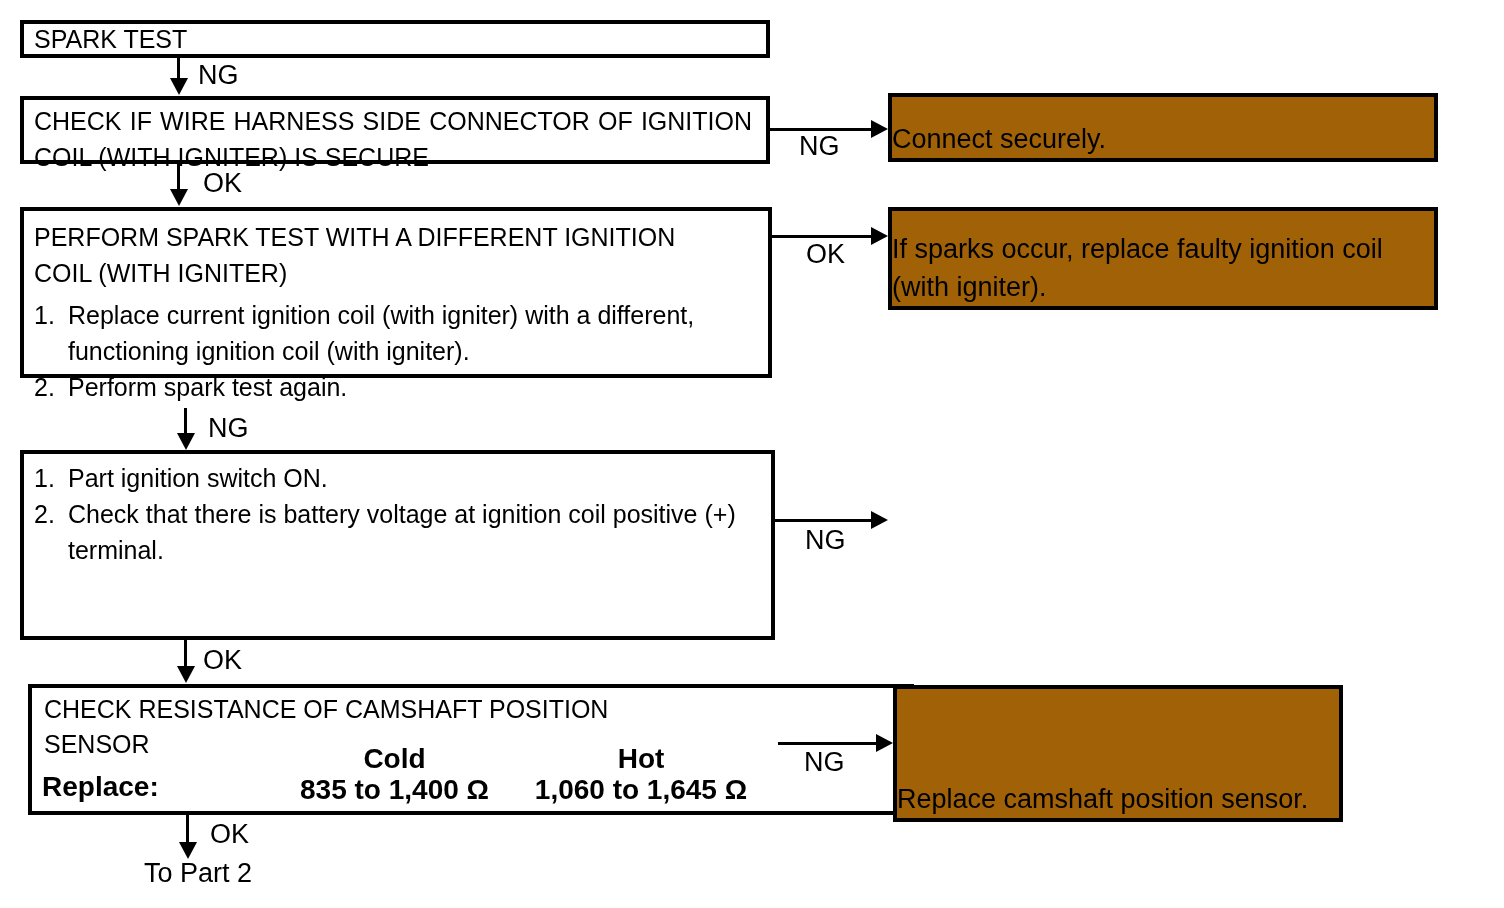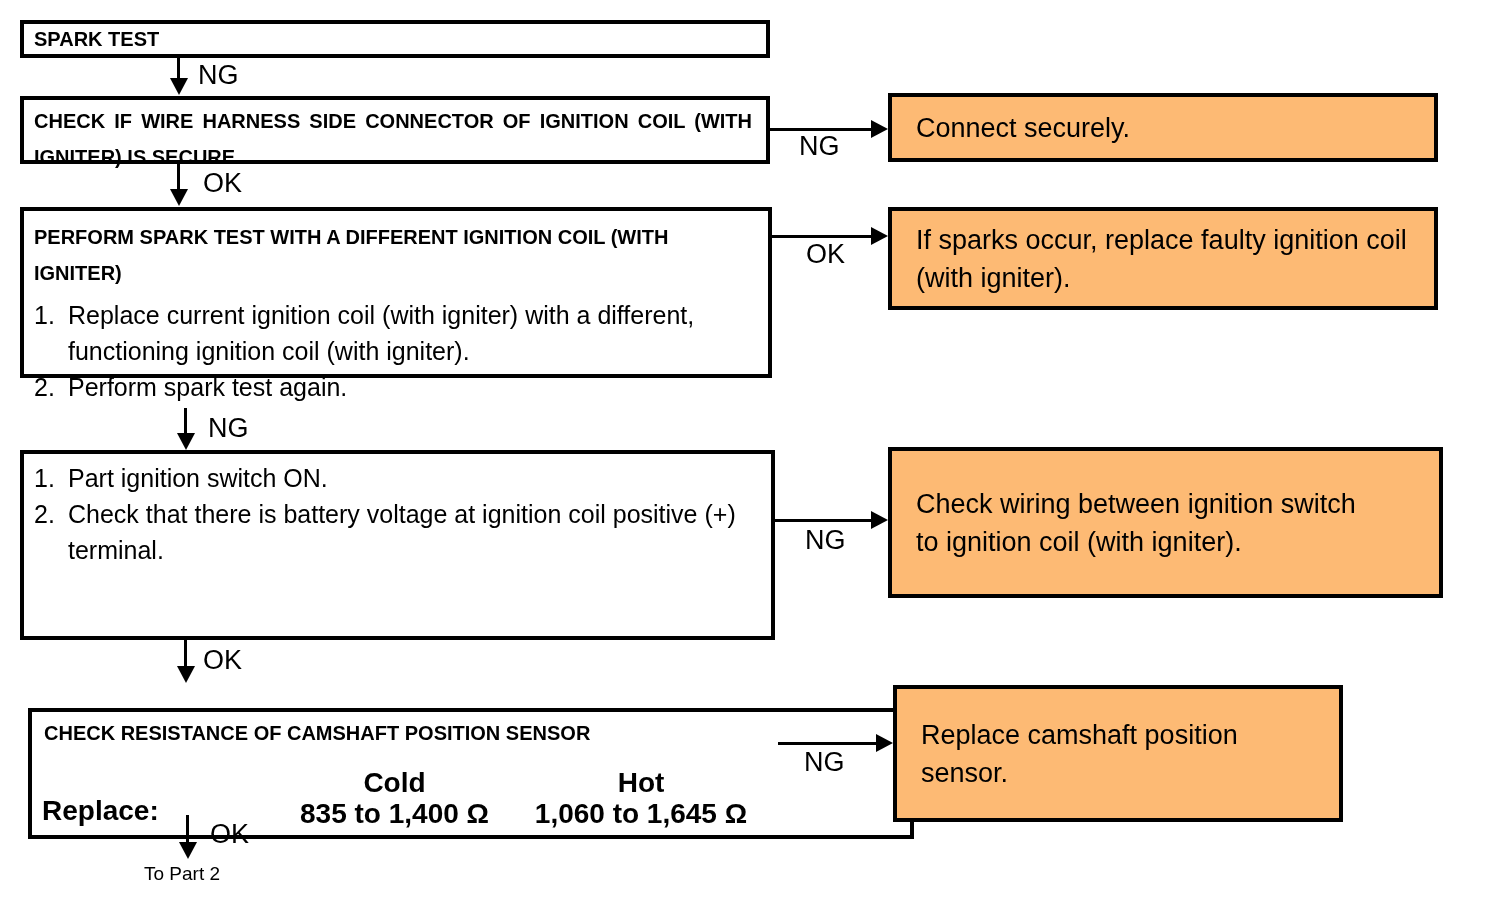--- a/index.html
+++ b/index.html
@@ -12,22 +12,22 @@
     color: #000000;
     font-family: "Liberation Sans", sans-serif;
     overflow: hidden;
   }
   .box {
     position: absolute;
     border: 4px solid #000000;
     background: #ffffff;
   }
   .box-title {
-    font-weight: bold;
-    font-size: 20px;
+    font-weight: normal;
+    font-size: 25px;
     line-height: 36px;
     padding: 8px 0 0 10px;
   }
   .steps { padding: 6px 12px 0 10px; }
   .step { display: flex; font-size: 25px; line-height: 36px; }
   .step-num { width: 34px; flex: 0 0 34px; }
   .step-text { flex: 1; }
   .vline { position: absolute; width: 3px; background: #000000; }
   .hline { position: absolute; height: 3px; background: #000000; }
   .arrow-down {
@@ -36,53 +36,53 @@
     border-right: 9px solid transparent;
     border-top: 17px solid #000000;
   }
   .arrow-right {
     position: absolute; width: 0; height: 0;
     border-top: 9px solid transparent;
     border-bottom: 9px solid transparent;
     border-left: 17px solid #000000;
   }
   .edge-label { position: absolute; font-size: 27px; line-height: 27px; }
-  .end-label { position: absolute; font-size: 19px; line-height: 27px; }
+  .end-label { position: absolute; font-size: 27px; line-height: 27px; }
 
   
   #b1 { left: 20px; top: 20px; width: 750px; height: 38px; }
   #b1 .box-title { padding-top: 0; line-height: 30px; }
   #b2 { left: 20px; top: 96px; width: 750px; height: 68px; }
   #b2 .box-title { text-align: justify; padding-right: 14px; padding-top: 3px; }
   #b3 { left: 20px; top: 207px; width: 752px; height: 171px; }
   #b3 .box-title { max-width: 660px; padding-top: 8px; }
   #b4 { left: 20px; top: 450px; width: 755px; height: 190px; }
   #b4 .box-title { max-width: 700px; padding-top: 8px; }
-  #b5 { left: 28px; top: 684px; width: 886px; height: 131px; margin-top: 24px; }
+  #b5 { left: 28px; top: 684px; width: 886px; height: 131px; }
   #b5 .box-title { max-width: 660px; padding-top: 4px; padding-left: 12px; line-height: 35px; }
 
   
   .std-label {
     position: absolute; left: 10px; bottom: 8px;
     font-weight: bold; font-size: 28px;
   }
   .std-col { position: absolute; bottom: 6px; text-align: center; }
   #col-cold { left: 250px; width: 225px; }
   #col-hot  { left: 478px; width: 262px; }
   .std-head { font-weight: bold; font-size: 28px; line-height: 31px; }
   .std-val  { font-weight: bold; font-size: 28px; line-height: 31px; }
 
   
   .rbox {
     position: absolute;
     border: 4px solid #000000;
-    background: #fdba74;
-    display: flex; align-items: center;
+    background: #a16207;
+    display: flex; align-items: flex-end;
     font-size: 27px; line-height: 38px;
-    padding-left: 24px; padding-right: 22px;
+    padding-left: 0; padding-right: 22px;
   }
   #r1 { left: 888px; top: 93px;  width: 550px; height: 69px; }
   #r2 { left: 888px; top: 207px; width: 550px; height: 103px; }
   #r3 { left: 888px; top: 447px; width: 555px; height: 151px; padding-right: 55px; }
   #r4 { left: 893px; top: 685px; width: 450px; height: 137px; }
 </style>
 </head>
 <body>
 
 <div class="canvas">
@@ -134,23 +134,20 @@
       <div class="std-val">1,060 to 1,645 Ω</div>
     </div>
   </div>
 
   <div class="rbox" id="r1">
     <span>Connect securely.</span>
   </div>
   <div class="rbox" id="r2">
     <span>If sparks occur, replace faulty ignition coil (with igniter).</span>
   </div>
-  <div class="rbox" id="r3">
-    <span>Check wiring between ignition switch to ignition coil (with igniter).</span>
-  </div>
   <div class="rbox" id="r4">
     <span>Replace camshaft position sensor.</span>
   </div>
 
   <div class="vline" style="left:177px;top:57px;height:23px"></div>
   <div class="arrow-down" style="left:170px;top:78px"></div>
   <div class="edge-label" style="left:198px;top:62px">NG</div>
 
   <div class="vline" style="left:177px;top:164px;height:27px"></div>
   <div class="arrow-down" style="left:170px;top:189px"></div>

